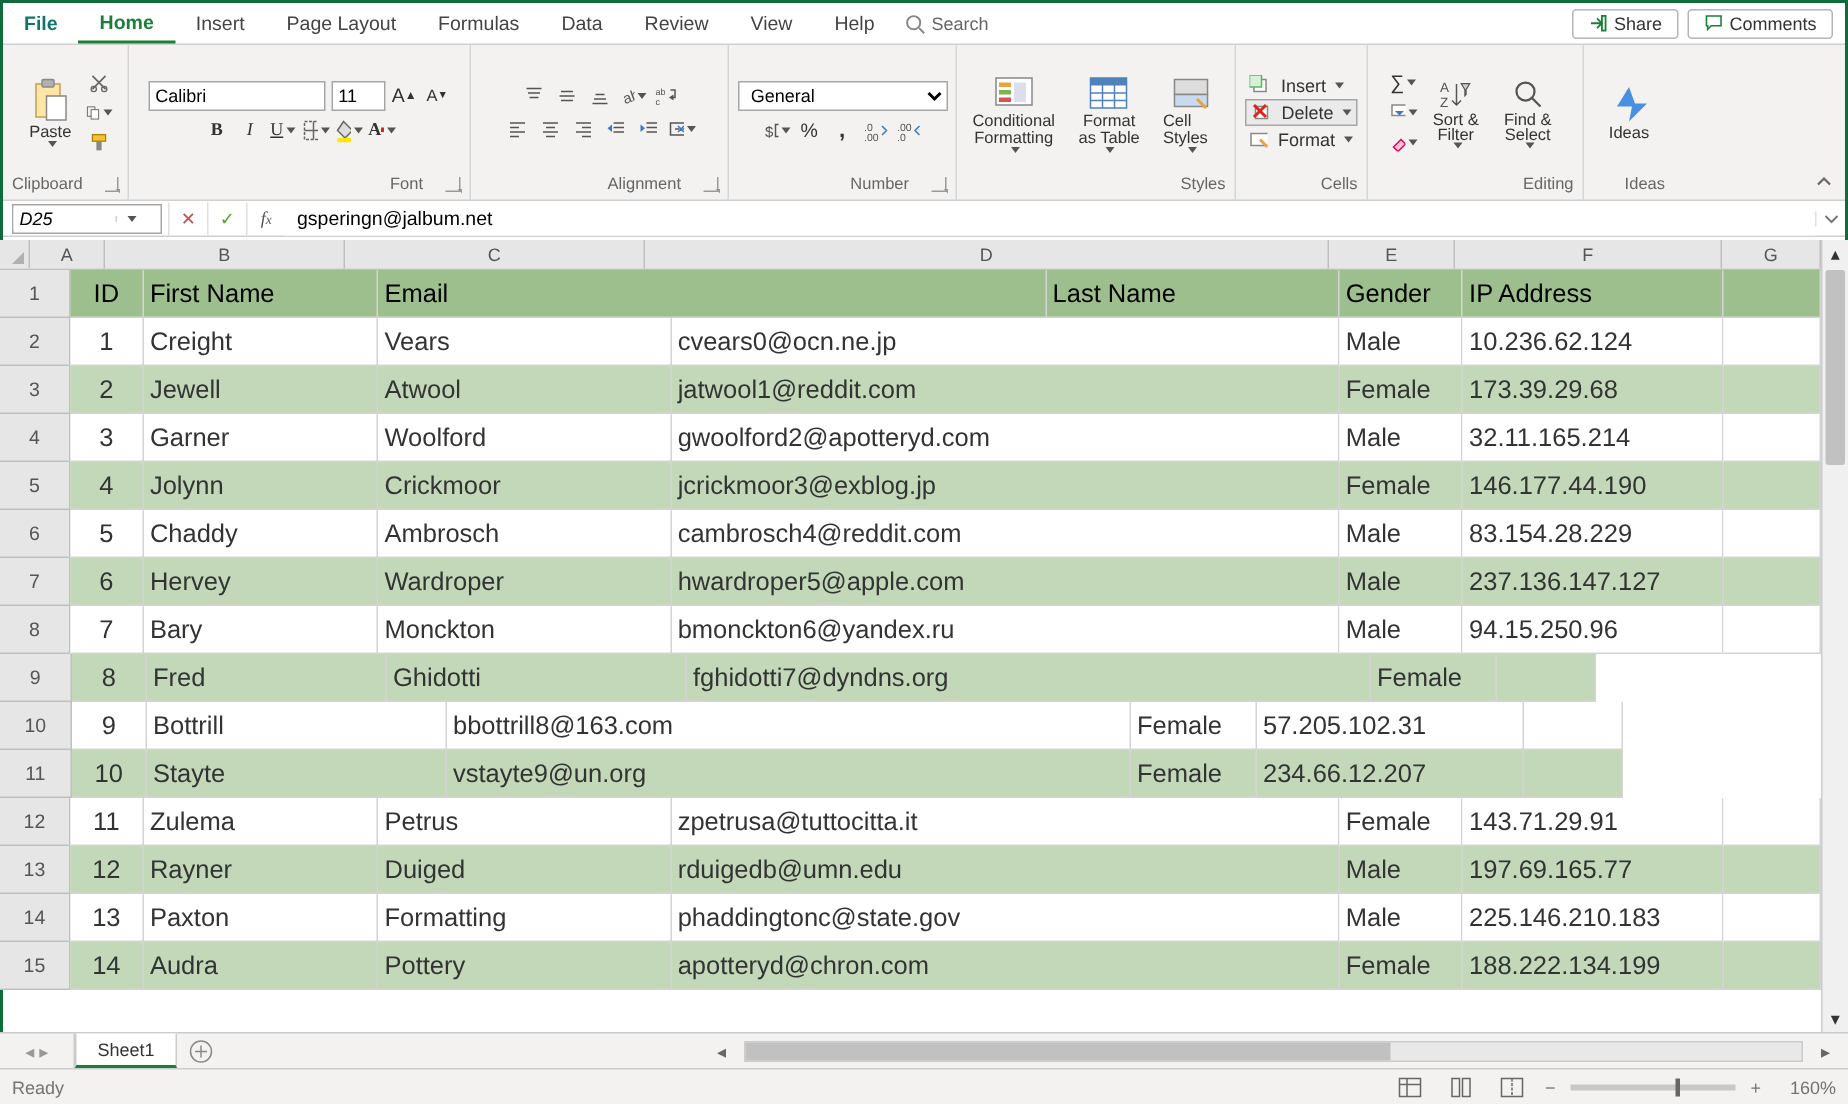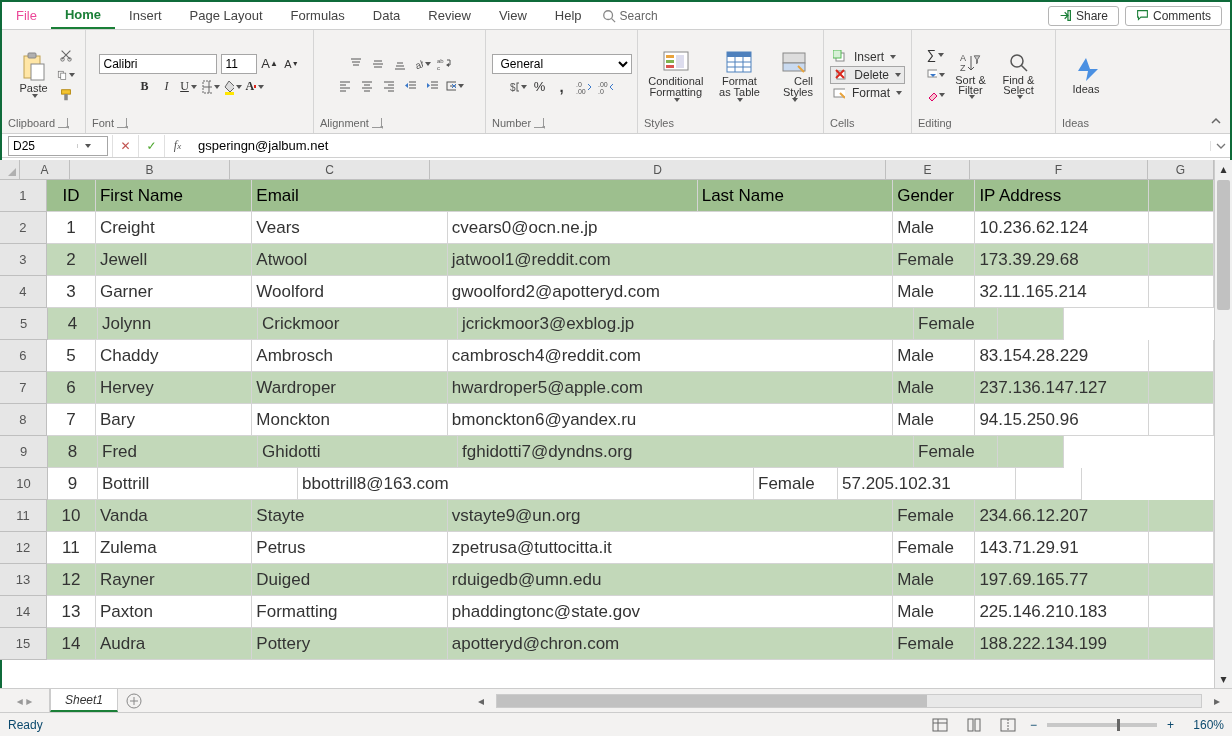--- a/index.html
+++ b/index.html
@@ -3,47 +3,47 @@
 <meta charset="utf-8">
 <style>
   * { box-sizing: border-box; margin: 0; padding: 0; }
   html, body { width: 1232px; height: 736px; font-family: "Segoe UI", Arial, sans-serif; font-size: 12px; color: #333; background: #fff; overflow: hidden; }
   body { border: 2px solid #0f6b3a; }
 
   
   .titlebar { height: 28px; background: #fff; border-bottom: 1px solid #d0d0d0; display: flex; align-items: center; }
   .menu-tabs { display: flex; height: 100%; }
   .menu-tab { padding: 0 14px; display:flex; align-items:center; cursor: pointer; font-size: 13px; color: #444; }
-  .menu-tab.file { color:#ec4899; font-weight:400;}
+  .menu-tab.file { color:#0f766e; font-weight:700;}
   .menu-tab.active { color:#1a7f37; font-weight:600; border-bottom: 2px solid #1a7f37; }
   .menu-search { display:flex; align-items:center; color:#666; margin-left:6px; cursor:pointer; }
   .menu-search svg { margin-right:4px; }
   .titlebar-right { margin-left:auto; display:flex; align-items:center; gap:6px; padding-right:8px;}
   .tb-btn { border:1px solid #b5b5b5; border-radius:3px; padding:2px 10px; font-size:12px; display:flex; align-items:center; gap:4px; background:#fff; cursor:pointer; }
 
   
   .ribbon { height: 104px; background:#f3f2f1; border-bottom:1px solid #d0d0d0; display:flex; position:relative; font-size:12px; color:#333; }
   .ribbon-group { border-right:1px solid #d5d5d5; padding:4px 6px 2px 6px; display:flex; flex-direction:column; justify-content:space-between; }
   .ribbon-group-body { flex:1; display:flex; align-items:center; justify-content:center; }
-  .ribbon-group-label { text-align:center; font-size:11px; color:#666; height:16px; display:flex; align-items:center; justify-content:flex-start; gap:3px; }
+  .ribbon-group-label { text-align:center; font-size:11px; color:#666; height:16px; display:flex; align-items:center; justify-content:flex-end; gap:15px; }
   .launcher { width:10px; height:10px; border:1px solid #999; border-top:none; border-left:none; position:relative; cursor:pointer; }
   .launcher::after { content:""; position:absolute; right:-2px; bottom:-2px; width:0; height:0; border-left:3px solid transparent; border-top:3px solid #999; }
   .ribbon .btn { display:flex; flex-direction:column; align-items:center; justify-content:center; cursor:pointer; padding:2px 4px; border-radius:2px; font-size:11px; color:#333; }
   .row { display:flex; align-items:center; gap:4px; }
   .col { display:flex; flex-direction:column; gap:2px; }
   .sq { width:18px; height:18px; display:inline-flex; align-items:center; justify-content:center; cursor:pointer; }
   .dd-caret { width:0;height:0;border-left:3px solid transparent;border-right:3px solid transparent;border-top:4px solid #555; margin-left:2px; display:inline-block; }
   select.mini, input.mini { border:1px solid #a6a6a6; background:#fff; font-size:12px; height:20px; padding:0 4px; }
   .hl { background:#eaeaea; border:1px solid #a6a6a6; }
   .collapse-caret { position:absolute; right:8px; bottom:6px; cursor:pointer; }
 
   
   .formula-bar { height:24px; display:flex; align-items:center; border-bottom:1px solid #d0d0d0; background:#fff; }
   .name-box { width:100px; border:1px solid #a6a6a6; margin:0 4px 0 6px; height:20px; display:flex; align-items:center; }
-  .name-box input { border:none; width:68px; font-size:12px; padding-left:4px; outline:none; }
+  .name-box input { border:none; width:68px; font-size:12px; padding-left:4px; outline:none;font-style:italic; }
   .name-box .dd { width:18px; display:flex; justify-content:center; border-left:1px solid #ccc; cursor:pointer; }
   .fb-btn { width:26px; height:22px; display:flex; align-items:center; justify-content:center; color:#888; cursor:pointer; border-left:1px solid #e0e0e0;}
   .fb-btn.cancel { color:#c0504d;}
   .fb-btn.ok { color:#4ea72e;}
   .fx { font-style:italic; font-family: "Times New Roman", serif; color:#555; }
   .formula-input { flex:1; border:none; height:22px; padding:0 8px; font-size:13px; outline:none; }
   .fb-expand { width:20px; display:flex; justify-content:center; cursor:pointer; color:#777; border-left:1px solid #e0e0e0; }
 
   
   .grid-wrap { position:absolute; top:160px; left:0; right:0; bottom:48px; display:flex; }
@@ -70,29 +70,29 @@
 
   
   .vscroll { width:18px; background:#f0f0f0; border-left:1px solid #ccc; position:relative;}
   .vscroll .thumb { position:absolute; top:20px; left:2px; right:2px; height:130px; background:#c1c1c1; border-radius:2px;}
   .vscroll .arrow { position:absolute; left:0; right:0; height:18px; display:flex;align-items:center;justify-content:center; cursor:pointer;}
   .vscroll .arrow.up { top:0; } .vscroll .arrow.down { bottom:0; }
 
   
   .sheet-tabs { position:absolute; bottom:24px; left:0; right:0; height:24px; background:#f3f2f1; border-top:1px solid #ccc; display:flex; align-items:stretch; }
   .nav-arrows { width:50px; display:flex; align-items:center; justify-content:center; gap:4px; border-right:1px solid #ccc; color:#999; cursor:pointer;}
-  .tab { padding:0 14px; display:flex; align-items:center; background:#fff; border:1px solid #ccc; border-top:none; border-bottom:2px solid #1a7f37; font-size:12px; cursor:pointer;font-style:italic;}
+  .tab { padding:0 14px; display:flex; align-items:center; background:#fff; border:1px solid #ccc; border-top:none; border-bottom:2px solid #1a7f37; font-size:12px; cursor:pointer;}
   .addtab { width:32px; display:flex; align-items:center; justify-content:center; color:#666; cursor:pointer;}
   .hscroll { margin-left:auto; display:flex; align-items:center; width:760px; padding-right:6px; gap:6px;}
   .hscroll .track { flex:1; height:14px; background:#e8e8e8; position:relative; border:1px solid #ccc;}
   .hscroll .thumb { position:absolute; left:0; top:0; bottom:0; width:430px; background:#c1c1c1;}
   .harrow { width:18px; height:18px; display:flex;align-items:center;justify-content:center; color:#666; cursor:pointer;}
 
   
-  .status { position:absolute; bottom:0; left:0; right:0; height:24px; background:#f3f2f1; border-top:1px solid #ccc; display:flex; align-items:center; font-size:12px; color:#0c4a6e; padding:0 8px;}
+  .status { position:absolute; bottom:0; left:0; right:0; height:24px; background:#f3f2f1; border-top:1px solid #ccc; display:flex; align-items:center; font-size:12px; color:#737373; padding:0 8px;}
   .status .right { margin-left:auto; display:flex; align-items:center; gap:10px;}
   .viewbtn { width:24px; height:18px; display:flex; align-items:center; justify-content:center; cursor:pointer; }
   .zoom-slider { width:110px; height:4px; background:#c8c8c8; position:relative; }
   .zoom-slider .knob { position:absolute; top:-4px; left:70px; width:3px; height:12px; background:#666; }
 
   svg{display:block;}
 </style>
 </head>
 <body>
 
@@ -369,21 +369,21 @@
           </svg>
         <span style="text-align:center;line-height:11px">Format as Table</span>
           <span class="dd-caret"></span>
       </div>
       <div class="btn" style="width:46px">
         <svg width="28" height="28">
             <rect x="3" y="5" width="22" height="10" fill="#ddd" stroke="#888"></rect>
             <rect x="3" y="15" width="22" height="8" fill="#c9daf0" stroke="#888"></rect>
             <path d="M18 18 l6 6" stroke="#e8a33d" stroke-width="2"></path>
           </svg>
-        <span style="text-align:right;line-height:11px">Cell Styles</span>
+        <span style="text-align:left;line-height:11px">Cell Styles</span>
           <span class="dd-caret"></span>
       </div>
     </div>
     <div class="ribbon-group-label">
         <span>Styles</span>
       </div>
   </div>
 
   <div class="ribbon-group" style="width:88px">
     <div class="ribbon-group-body col" style="gap:1px;align-items:stretch">
@@ -556,20 +556,21 @@
           <div class="cell cF">32.11.165.214</div>
           <div class="cell cG"></div>
         </div>
         <div class="row-line alt">
           <div class="rowhead">5</div>
           <div class="cell cA center">4</div>
           <div class="cell cB">Jolynn</div>
           <div class="cell cC">Crickmoor</div>
           <div class="cell cD">jcrickmoor3@exblog.jp</div>
           <div class="cell cE">Female</div>
+          <div class="cell cF">146.177.44.190</div>
           <div class="cell cG"></div>
         </div>
         <div class="row-line reg">
           <div class="rowhead">6</div>
           <div class="cell cA center">5</div>
           <div class="cell cB">Chaddy</div>
           <div class="cell cC">Ambrosch</div>
           <div class="cell cD">cambrosch4@reddit.com</div>
           <div class="cell cE">Male</div>
           <div class="cell cF">83.154.28.229</div>
@@ -609,21 +610,20 @@
           <div class="cell cA center">9</div>
           <div class="cell cC">Bottrill</div>
           <div class="cell cD">bbottrill8@163.com</div>
           <div class="cell cE">Female</div>
           <div class="cell cF">57.205.102.31</div>
           <div class="cell cG"></div>
         </div>
         <div class="row-line alt">
           <div class="rowhead">11</div>
           <div class="cell cA center">10</div>
-          <div class="cell cB">Vanda</div>
           <div class="cell cC">Stayte</div>
           <div class="cell cD">vstayte9@un.org</div>
           <div class="cell cE">Female</div>
           <div class="cell cF">234.66.12.207</div>
           <div class="cell cG"></div>
         </div>
         <div class="row-line reg">
           <div class="rowhead">12</div>
           <div class="cell cA center">11</div>
           <div class="cell cB">Zulema</div>

